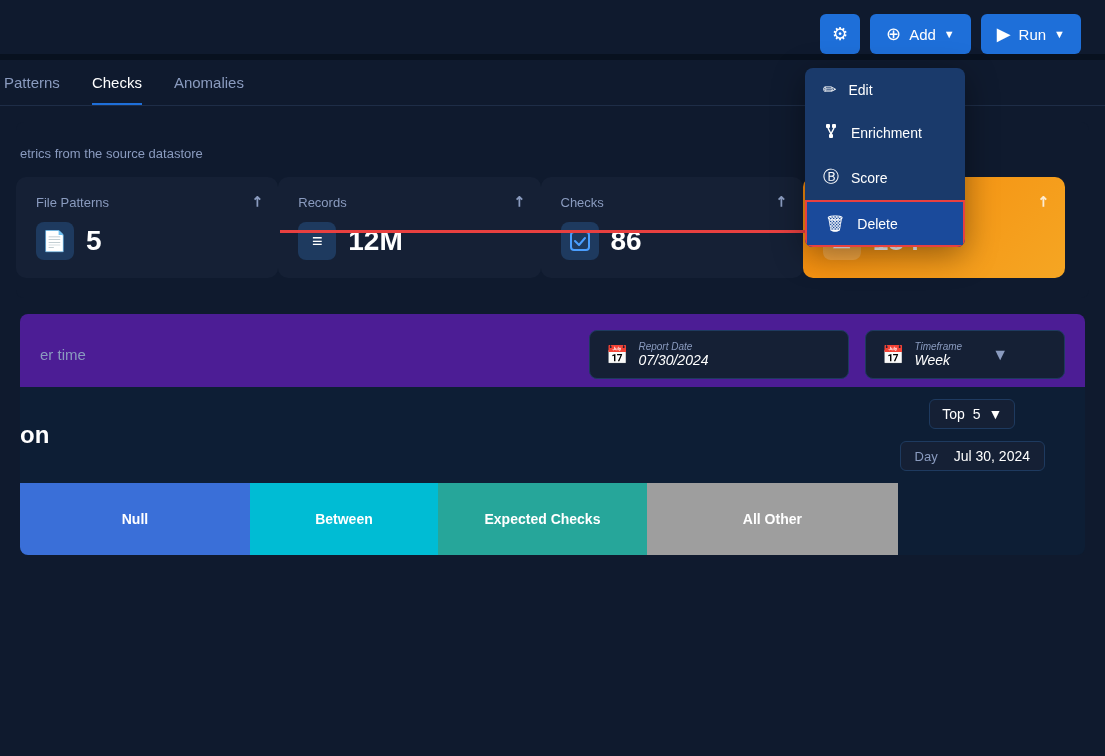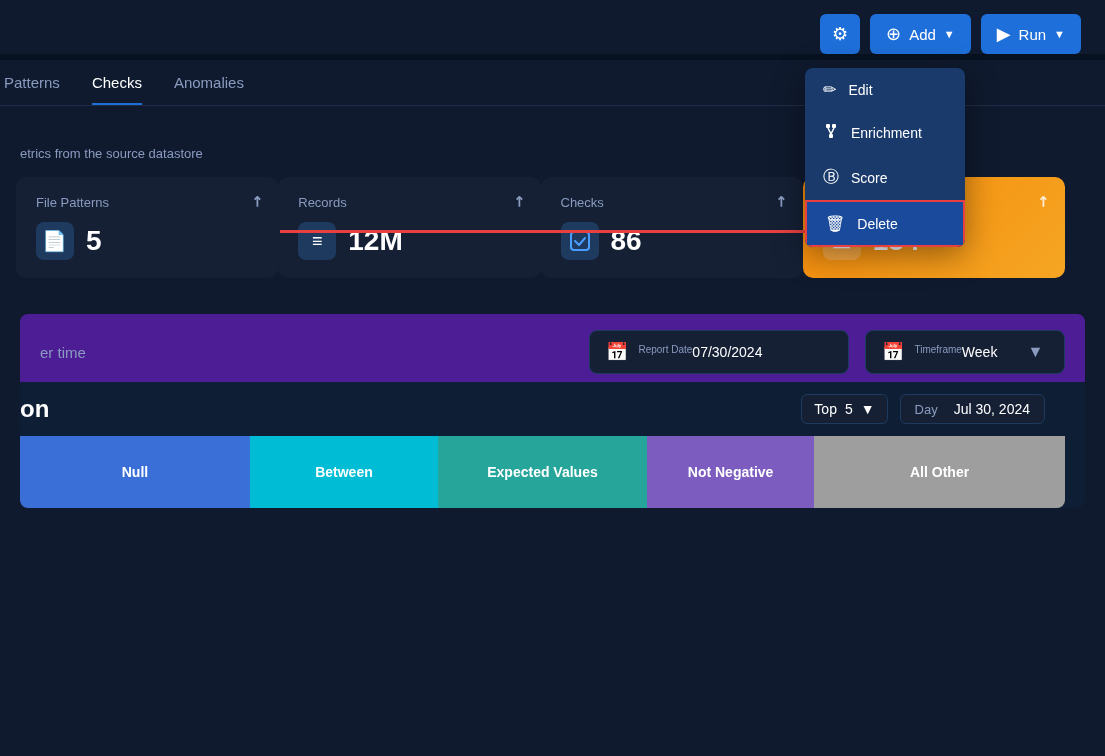--- a/index.html
+++ b/index.html
@@ -168,21 +168,22 @@
       border-radius: 8px;
       padding: 10px 16px;
       display: flex;
       align-items: center;
       gap: 10px;
       min-width: 260px;
     }
 
     .filter-input-inner {
       display: flex;
-      flex-direction: row;
+      flex-direction: column;
+      font-style: italic;
     }
 
     .filter-input-label {
       font-size: 10px;
       color: #8a9bbf;
     }
 
     .filter-input-value {
       font-size: 14px;
       color: #ffffff;
@@ -209,20 +210,21 @@
       font-size: 24px;
       font-weight: 700;
       color: #ffffff;
     }
 
     .distribution-controls {
       margin-left: auto;
       display: flex;
       align-items: center;
       gap: 12px;
+      flex-direction: column;
     }
 
     .top-selector {
       background-color: #152035;
       border: 1px solid #1e3a5f;
       border-radius: 6px;
       padding: 6px 12px;
       display: flex;
       align-items: center;
       gap: 8px;
@@ -470,24 +472,21 @@
   </div>
 
   <div class="bar-chart">
     <div class="bar-segment" style="width:22%; background-color:#3a6fd8;">
       <span>Null</span>
     </div>
     <div class="bar-segment" style="width:18%; background-color:#00bcd4;">
       <span>Between</span>
     </div>
     <div class="bar-segment" style="width:20%; background-color:#26a69a;">
-      <span>Expected Values</span>
-    </div>
-    <div class="bar-segment" style="width:16%; background-color:#7c5cbf;">
-      <span>Not Negative</span>
+      <span>Expected Checks</span>
     </div>
     <div class="bar-segment" style="width:24%; background-color:#9e9e9e;">
       <span>All Other</span>
     </div>
   </div>
 </div>
 
 <div class="dropdown-menu">
   <div class="dropdown-item">
     <span class="dropdown-item-icon">✏</span>

